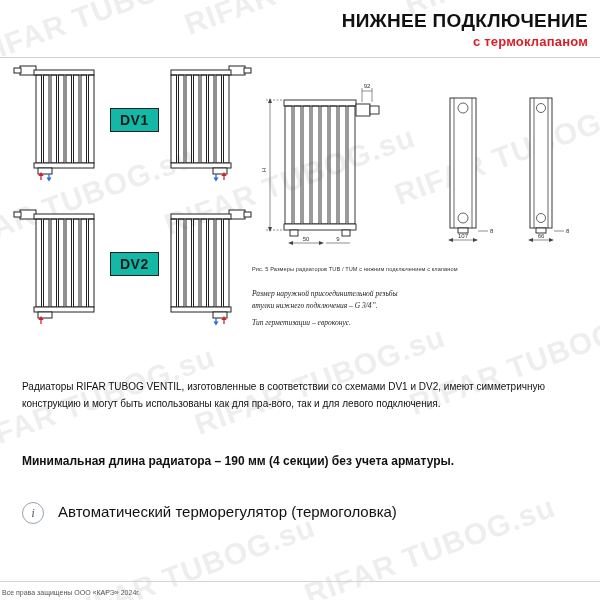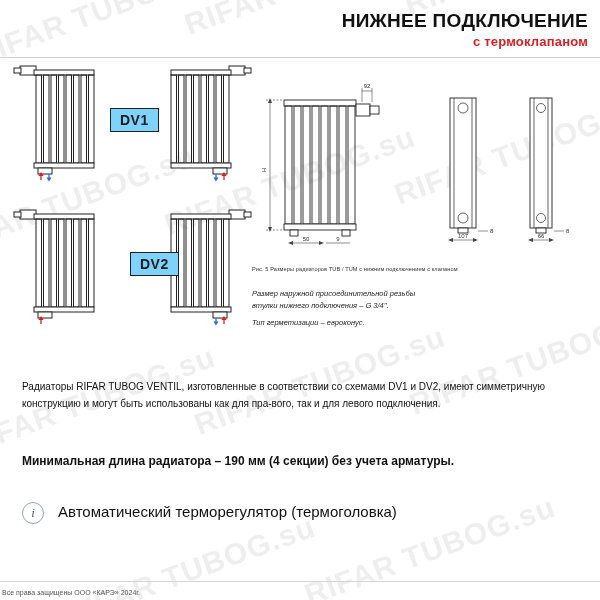--- a/index.html
+++ b/index.html
@@ -74,21 +74,21 @@
     top: 58px;
     left: 0;
     width: 600px;
     height: 300px;
     z-index: 8;
   }
 
   .label-box {
     position: absolute;
     border: 1.5px solid #222;
-    background: #7dd3fc;
+    background: #14b8a6;
     font-size: 14px;
     font-weight: bold;
     padding: 3px 9px;
     letter-spacing: 0.5px;
   }
 
   .caption {
     position: absolute;
     font-size: 5.6px;
     color: #333;
@@ -97,20 +97,21 @@
 
   .note-block {
     position: absolute;
     left: 252px;
     top: 288px;
     width: 200px;
     font-size: 7.5px;
     font-style: italic;
     color: #222;
     line-height: 1.55;
+    font-family: Liberation Serif, serif;
   }
 
   
   .body-text {
     position: absolute;
     left: 22px;
     top: 378px;
     width: 556px;
     font-size: 10px;
     line-height: 1.72;
@@ -318,21 +319,21 @@
       <rect x="53" y="106" width="14" height="6" fill="#ffffff" stroke="#222" stroke-width="1"></rect>
       <g stroke-width="1.3" fill="none">
         <line x1="56" y1="112" x2="56" y2="118" stroke="#2b6fd6"></line>
         <polygon points="56,119.5 53.4,115.5 58.6,115.5" fill="#2b6fd6" stroke="none"></polygon>
         <line x1="64" y1="118" x2="64" y2="112" stroke="#d91f26"></line>
         <polygon points="64,110 61.4,114 66.6,114" fill="#d91f26" stroke="none"></polygon>
       </g>
     </svg>
   </div>
 
-  <div class="label-box" style="left:110px; top:194px;margin-left:20px;">DV2</div>
+  <div class="label-box" style="left:110px; top:194px;">DV2</div>
 
   <div class="tech" style="left:262px; top:20px;">
     <svg width="150" height="180" viewBox="0 0 150 180">
 
       <g stroke="#444" stroke-width="0.6" fill="none">
         <line x1="8" y1="22" x2="8" y2="152"></line>
         <polygon points="8,20 6,25 10,25" fill="#444" stroke="none"></polygon>
         <polygon points="8,154 6,149 10,149" fill="#444" stroke="none"></polygon>
         <line x1="4" y1="22" x2="20" y2="22" stroke-dasharray="2,1.5"></line>
         <line x1="4" y1="152" x2="20" y2="152" stroke-dasharray="2,1.5"></line>

